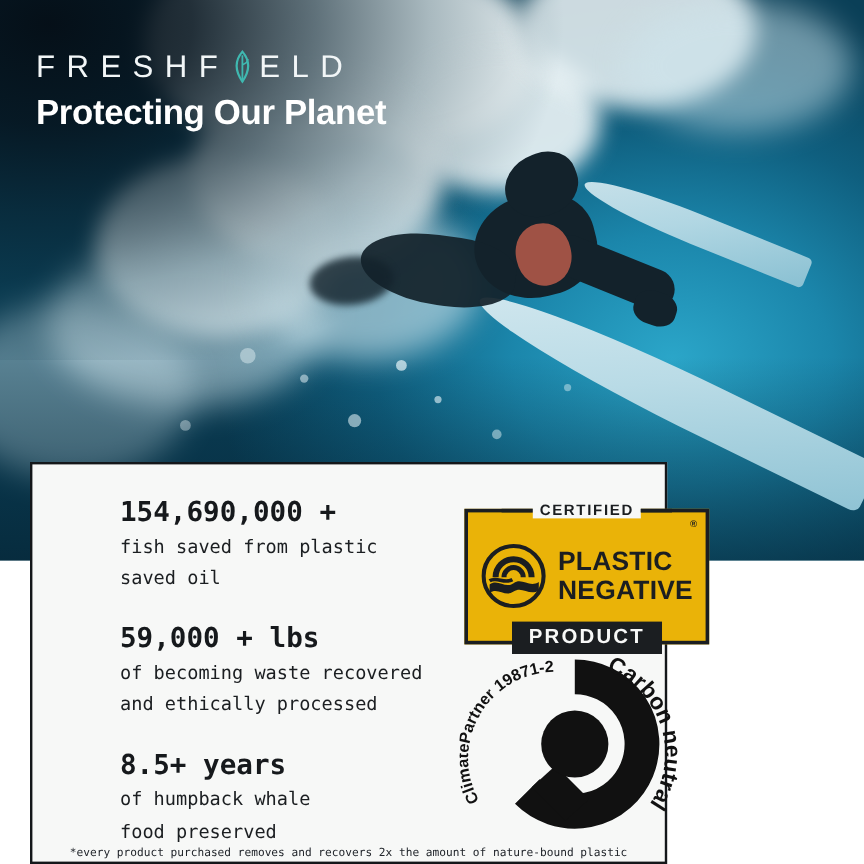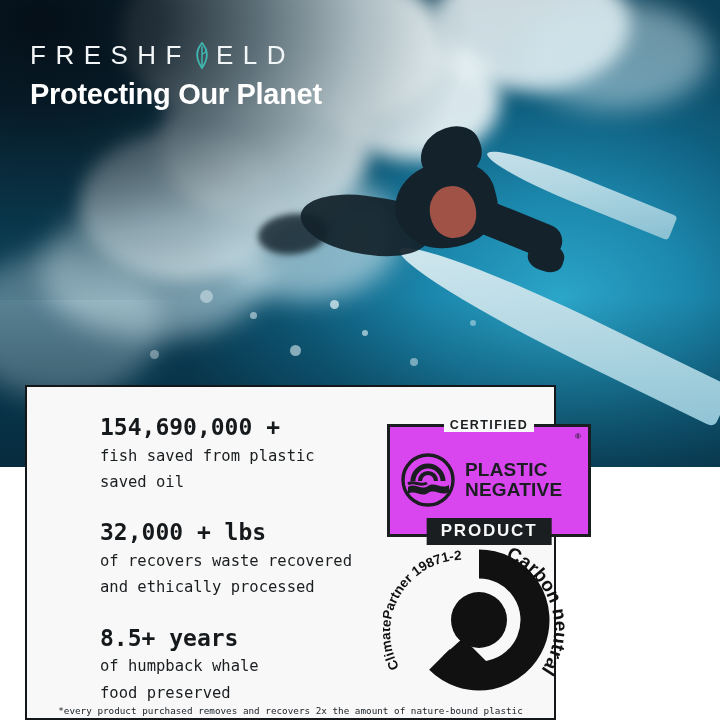--- a/index.html
+++ b/index.html
@@ -91,37 +91,37 @@
   .footnote{
     font-family:"DejaVu Sans Mono", monospace;
     font-size:9.3px; color:#20242a; text-align:center;
     padding-bottom:7px;
   }
 
   
   .pn-badge{
     position:absolute; left:10px; top:11px;
     width:204px; height:113px;
-    border:3px solid #1b1e21; background:#d946ef;
+    border:3px solid #1b1e21; background:#eab308;
   }
   .pn-top{
     position:absolute; top:-9px; left:0; width:100%;
     display:flex; align-items:center; justify-content:center;
   }
   .pn-top .rule{ height:3px; background:#1b1e21; width:26px; }
   .pn-top .cert{
     background:#f7f8f7; padding:0 6px;
     font-size:12.5px; font-weight:bold; letter-spacing:1.4px; color:#1b1e21;
   }
   .pn-mid{
     position:absolute; top:20px; left:0; width:100%; height:66px;
     display:flex; align-items:center; gap:10px; padding-left:11px;
   }
   .wave-logo{ width:54px; height:54px; flex:0 0 54px; }
-  .pn-words{ font-size:19px; font-weight:bold; line-height:1.07; color:#1b1e21; letter-spacing:.2px; }
+  .pn-words{ font-size:22px; font-weight:bold; line-height:1.07; color:#1b1e21; letter-spacing:.2px; }
   .pn-reg{ position:absolute; right:7px; top:5px; font-size:8px; font-weight:bold; color:#1b1e21; }
   .pn-bot{
     position:absolute; bottom:-11px; left:50%; transform:translateX(-50%);
     background:#1b1e21; color:#f7f8f7;
     font-size:17px; font-weight:bold; letter-spacing:1.8px;
     padding:3px 14px 4px;
   }
 
   
   .cn-badge{ position:absolute; left:6px; top:127px; width:200px; height:165px; }
@@ -187,22 +187,22 @@
 
     <div class="stats">
 
       <div class="stat">
         <div class="big">154,690,000 +</div>
         <div class="sub">fish saved from plastic</div>
         <div class="sub">saved oil</div>
       </div>
 
       <div class="stat">
-        <div class="big">32,000 + lbs</div>
-        <div class="sub">of recovers waste recovered</div>
+        <div class="big">59,000 + lbs</div>
+        <div class="sub">of becoming waste recovered</div>
         <div class="sub">and ethically processed</div>
       </div>
 
       <div class="stat">
         <div class="big">8.5+ years</div>
         <div class="sub">of humpback whale</div>
         <div class="sub">food preserved</div>
       </div>
 
     </div>

